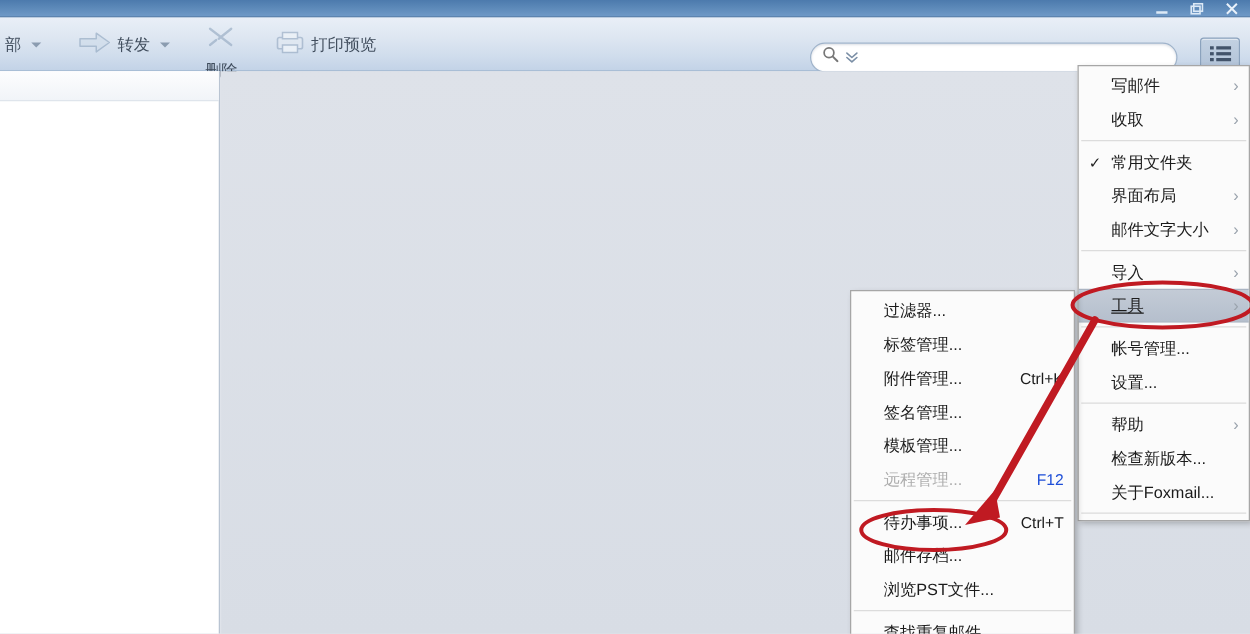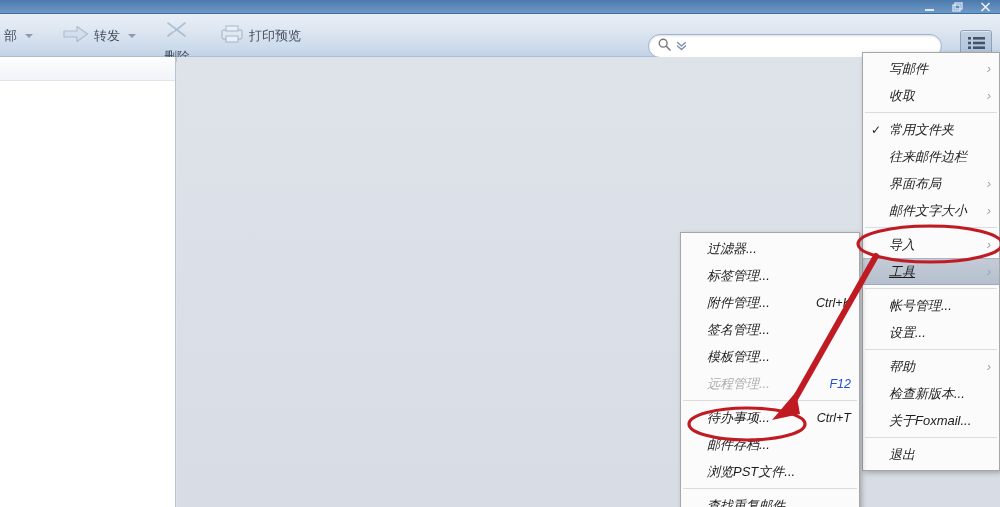--- a/index.html
+++ b/index.html
@@ -98,21 +98,20 @@
     letter-spacing: -6px; user-select: none;
   }
 
   
   .menu {
     position: absolute;
     background: #fbfbfb;
     border: 1px solid #a6a6a6;
     box-shadow: 2px 2px 5px rgba(0,0,0,.25);
     padding: 2px 0;
-    font-style: italic;
   }
   .main-menu { left: 862px; top: 52px; width: 138px; }
   .sub-menu  { left: 680px; top: 232px; width: 180px; }
 
   .mi {
     position: relative; display: flex; align-items: center;
     height: 27px; padding: 0 8px 0 26px;
     font-size: 13px; color: #1b1b1b; white-space: nowrap;
   }
   .mi.disabled { color: #adadad; }
@@ -245,23 +244,20 @@
     <div class="mi">
       <span class="mi-label">收取</span>
       <span class="mi-arrow">›</span>
     </div>
     <div class="mi-sep"></div>
     <div class="mi">
       <span class="mi-check">✓</span>
       <span class="mi-label">常用文件夹</span>
     </div>
     <div class="mi">
-      <span class="mi-label">往来邮件边栏</span>
-    </div>
-    <div class="mi">
       <span class="mi-label">界面布局</span>
       <span class="mi-arrow">›</span>
     </div>
     <div class="mi">
       <span class="mi-label">邮件文字大小</span>
       <span class="mi-arrow">›</span>
     </div>
     <div class="mi-sep"></div>
     <div class="mi">
       <span class="mi-label">导入</span>
@@ -283,23 +279,20 @@
       <span class="mi-label">帮助</span>
       <span class="mi-arrow">›</span>
     </div>
     <div class="mi">
       <span class="mi-label">检查新版本...</span>
     </div>
     <div class="mi">
       <span class="mi-label">关于Foxmail...</span>
     </div>
     <div class="mi-sep"></div>
-    <div class="mi">
-      <span class="mi-label">退出</span>
-    </div>
   </div>
 <div class="menu sub-menu" id="tools-submenu">
     <div class="mi">
       <span class="mi-label">过滤器...</span>
     </div>
     <div class="mi">
       <span class="mi-label">标签管理...</span>
     </div>
     <div class="mi">
       <span class="mi-label">附件管理...</span>

